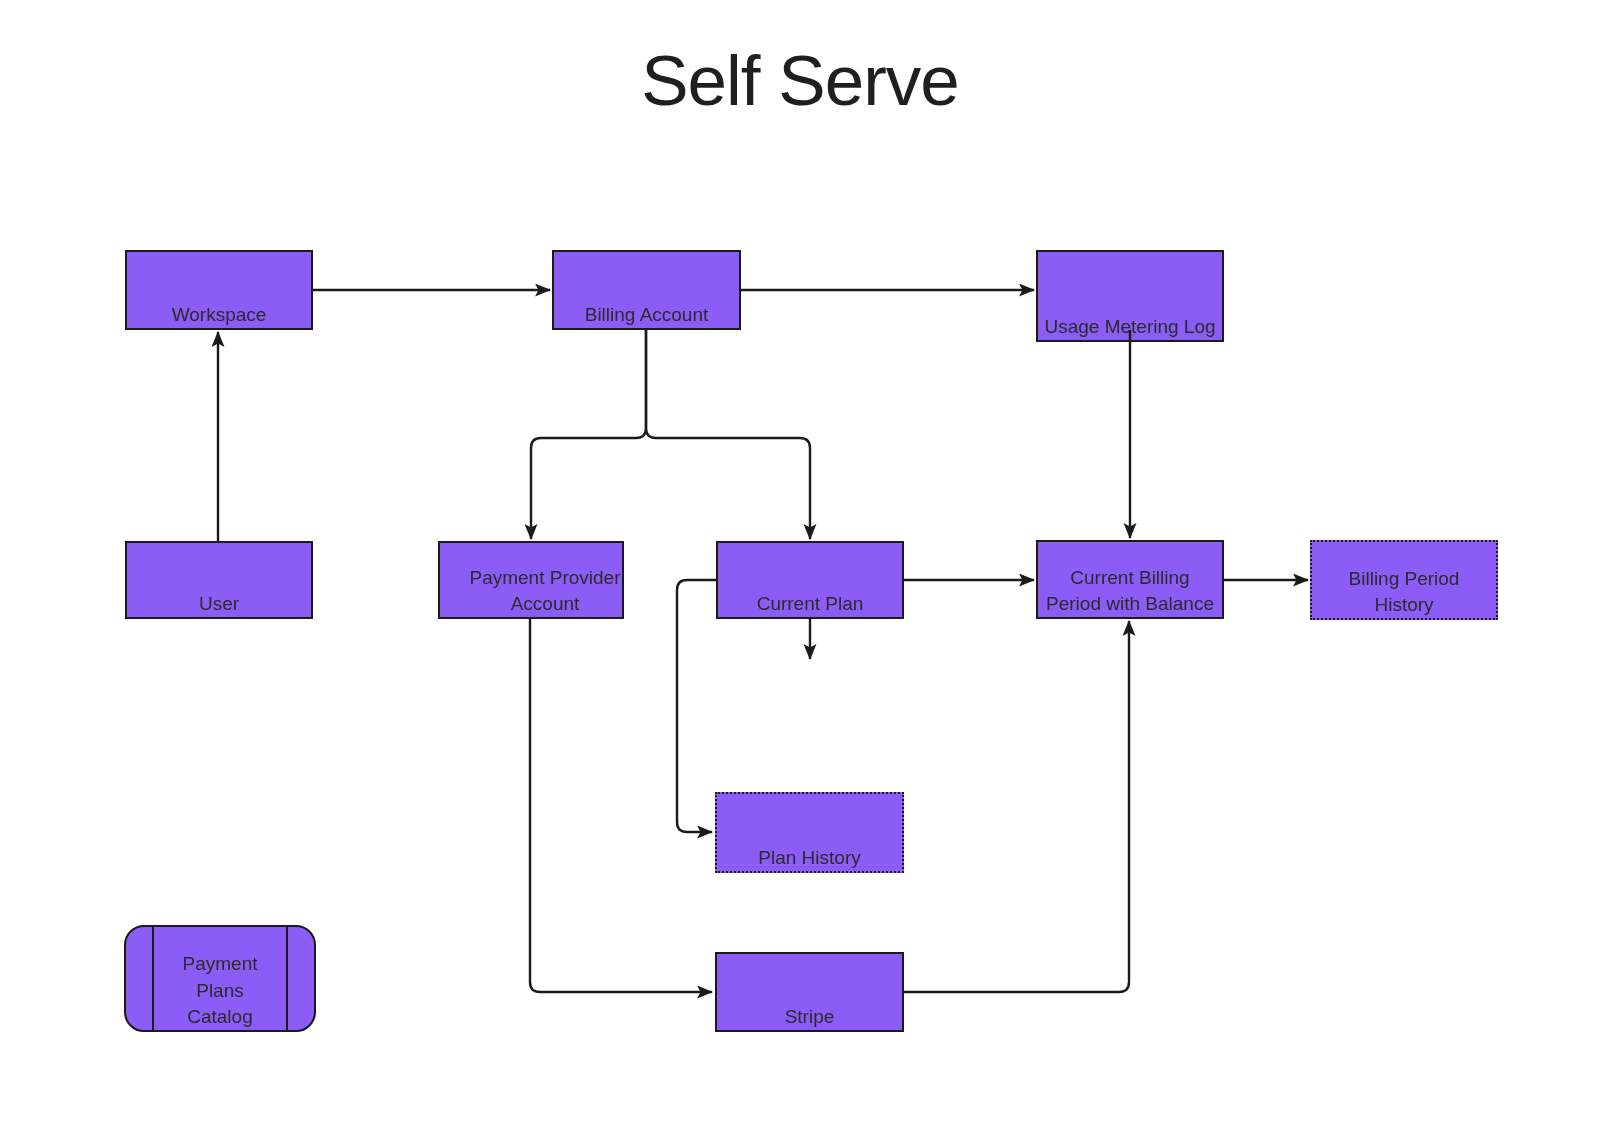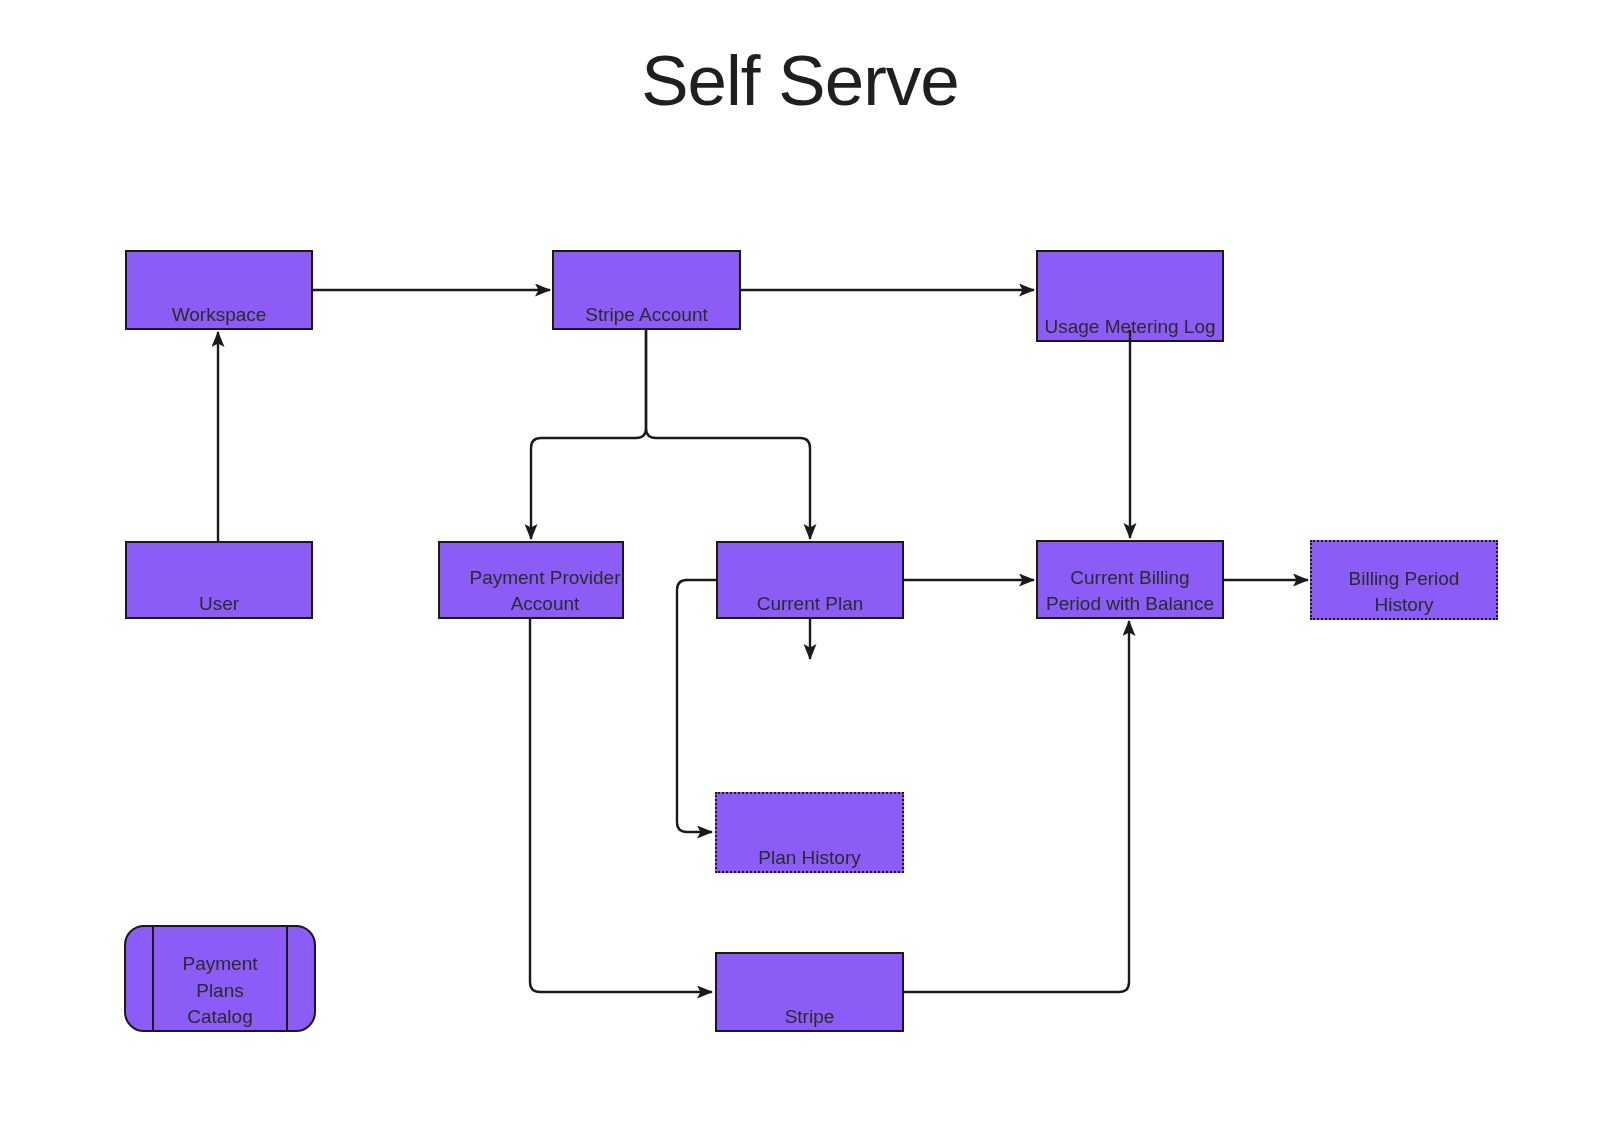--- a/index.html
+++ b/index.html
@@ -91,21 +91,21 @@
 
 <div class="canvas">
 
   <div class="title">Self Serve</div>
 
   <div class="node" style="left:125px; top:250px; width:188px; height:80px;">
     <div class="label">Workspace</div>
   </div>
 
   <div class="node" style="left:552px; top:250px; width:189px; height:80px;">
-    <div class="label">Stripe Account</div>
+    <div class="label">Billing Account</div>
   </div>
 
   <div class="node" style="left:1036px; top:250px; width:188px; height:92px;">
     <div class="label">Usage Metering Log</div>
   </div>
 
   <div class="node" style="left:125px; top:541px; width:188px; height:78px;">
     <div class="label">User</div>
   </div>
 

